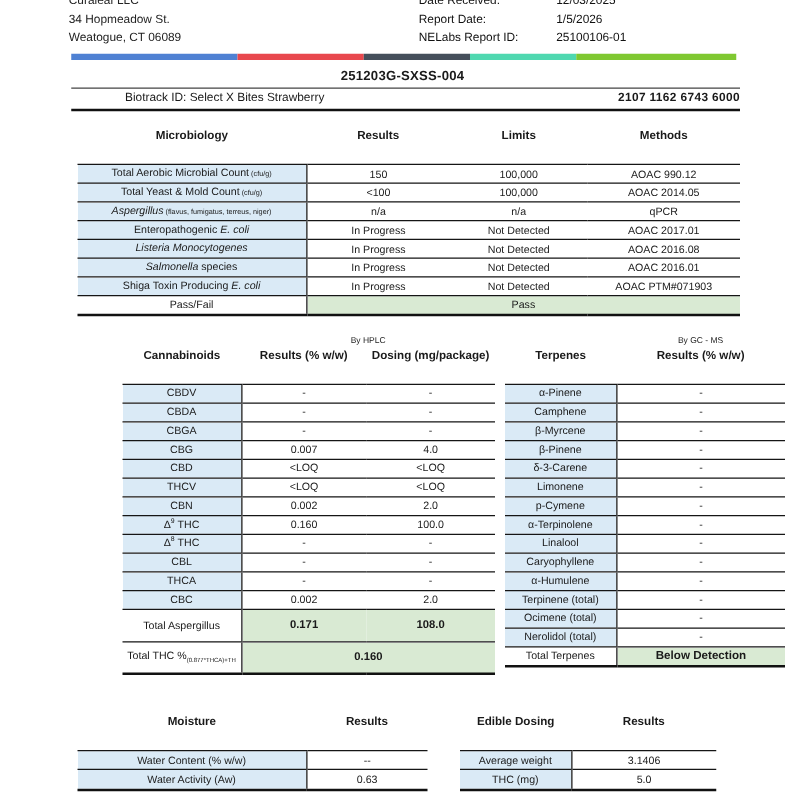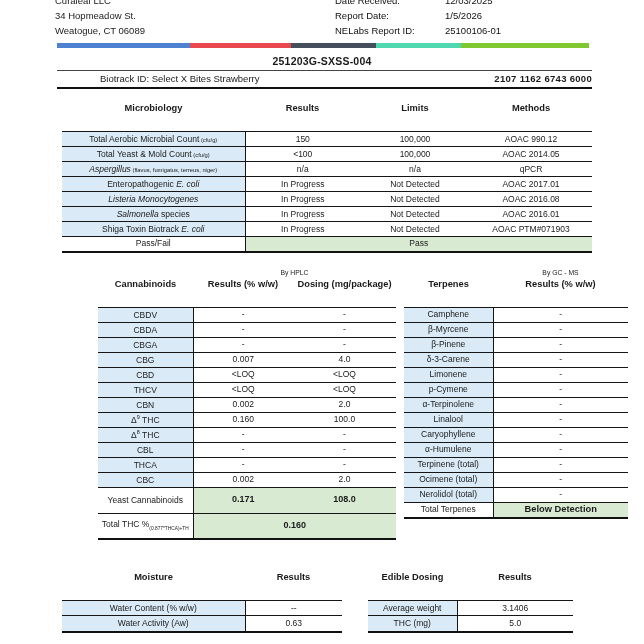--- a/index.html
+++ b/index.html
@@ -163,21 +163,21 @@
           </tr>
 
           <tr>
             <td class="lbl"><span></span><i>Salmonella</i><span> species</span><span class="sm"></span></td>
             <td>In Progress</td>
             <td>Not Detected</td>
             <td>AOAC 2016.01</td>
           </tr>
 
           <tr>
-            <td class="lbl"><span>Shiga Toxin Biotrack </span><i>E. coli</i><span></span><span class="sm"></span></td>
+            <td class="lbl"><span>Shiga Toxin Producing </span><i>E. coli</i><span></span><span class="sm"></span></td>
             <td>In Progress</td>
             <td>Not Detected</td>
             <td>AOAC PTM#071903</td>
           </tr>
         </tbody>
       <tbody>
         <tr class="thick">
           <td class="lbl white">Pass/Fail</td>
           <td class="green" colspan="3">Pass</td>
         </tr>
@@ -271,21 +271,21 @@
             </tr>
 
             <tr>
               <td class="lbl"><span>CBC</span><sup></sup><span></span></td>
               <td>0.002</td>
               <td>2.0</td>
             </tr>
           </tbody>
         <tbody>
           <tr>
-            <td class="lbl white total-lbl">Yeast Cannabinoids</td>
+            <td class="lbl white total-lbl">Total Aspergillus</td>
             <td class="green total-val">0.171</td>
             <td class="green total-val">108.0</td>
           </tr>
           <tr class="thick">
             <td class="lbl white total-lbl"><span>Total THC %</span><sub class="formula">(0.877*THCA)+TH</sub></td>
             <td class="green total-val" colspan="2">0.160</td>
           </tr>
         </tbody>
       </table>
     </div>
@@ -298,20 +298,24 @@
             <col style="width:135px">
           </colgroup>
         <thead>
           <tr>
             <th>Terpenes</th>
             <th>Results (% w/w)</th>
           </tr>
         </thead>
         <tbody>
 
+            <tr>
+              <td class="lbl">α-Pinene</td>
+              <td>-</td>
+            </tr>
 
             <tr>
               <td class="lbl">Camphene</td>
               <td>-</td>
             </tr>
 
             <tr>
               <td class="lbl">β-Myrcene</td>
               <td>-</td>
             </tr>

